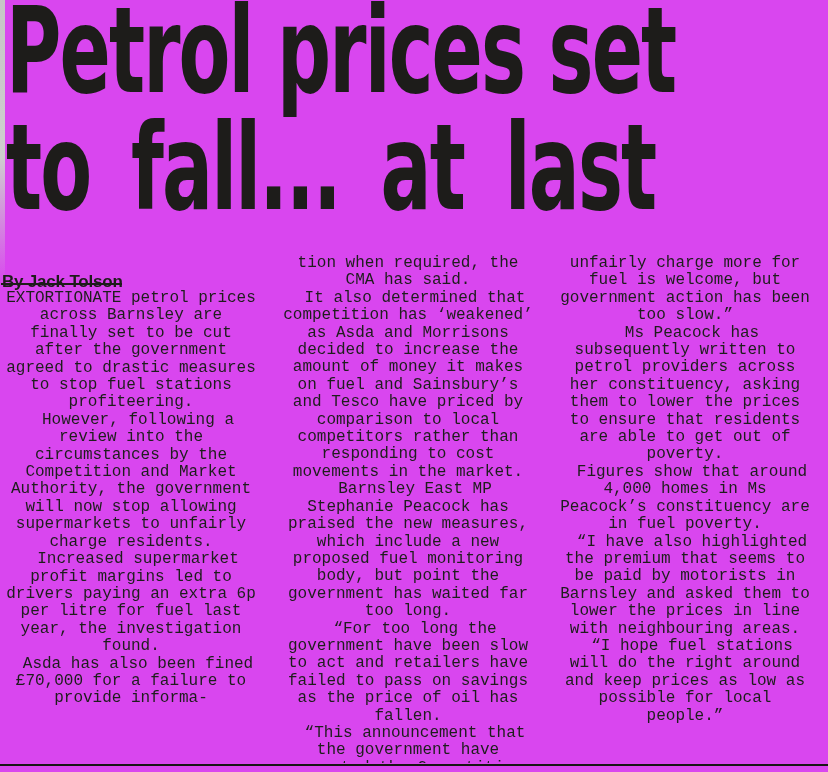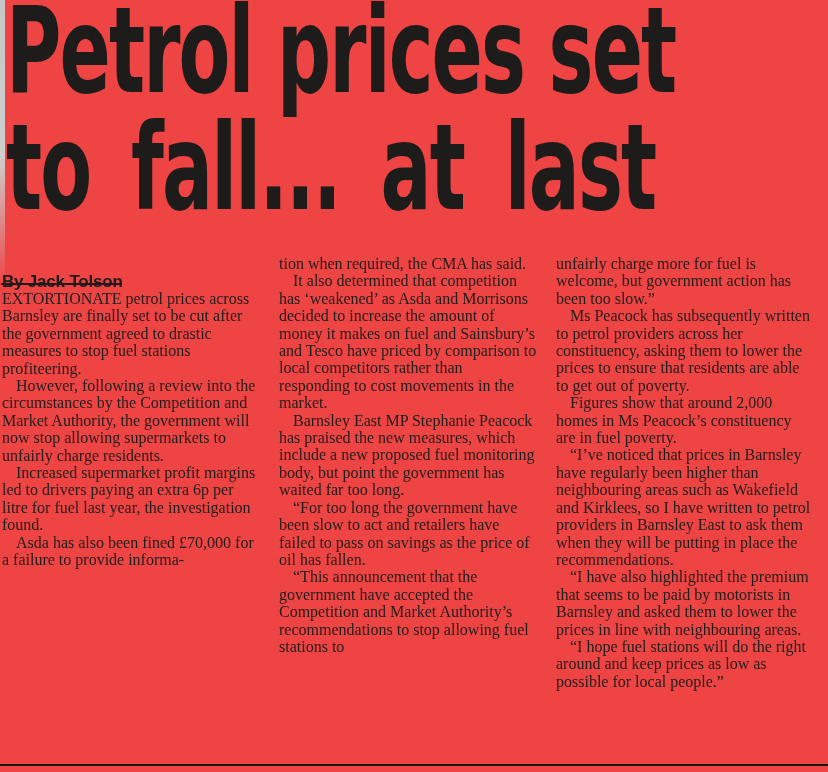--- a/index.html
+++ b/index.html
@@ -1,20 +1,20 @@
 <!DOCTYPE html>
 <html><head>
 <meta charset="utf-8">
 <style>
   html, body { margin: 0; padding: 0; background: #ffffff; }
   .page {
     position: relative;
     width: 828px;
     height: 772px;
-    background: #ef4444;
+    background: #d946ef;
     overflow: hidden;
     font-family: "Liberation Serif", serif;
     color: #1c1c1a;
   }
   .scan-edge {
     position: absolute;
     left: 0; top: 0;
     width: 5px; height: 285px;
     background: linear-gradient(to bottom, #c6c6c6 0%, #cecece 55%, rgba(206,206,206,0) 100%);
   }
@@ -65,25 +65,26 @@
     gap: 19px;
     overflow: hidden;
   }
   .col {
     width: 258px;
     flex: 0 0 258px;
   }
   .col.first { padding-top: 35px; }
   .col p {
     margin: 0;
-    font-family: Liberation Serif, serif;
+    font-family: Liberation Mono, monospace;
     font-size: 16px;
     line-height: 17.4px;
     text-indent: 14px;
     color: #1e1e1c;
+    text-align: center;
   }
   .col p:first-child { text-indent: 0; }
   .bottom-rule {
     position: absolute;
     left: 0;
     top: 764px;
     width: 828px;
     height: 2px;
     background: #161614;
   }
@@ -116,22 +117,21 @@
       <p>tion when required, the CMA has said.</p>
       <p>It also determined that competition has ‘weakened’ as Asda and Morrisons decided to increase the amount of money it makes on fuel and Sainsbury’s and Tesco have priced by comparison to local competitors rather than responding to cost movements in the market.</p>
       <p>Barnsley East MP Stephanie Peacock has praised the new measures, which include a new proposed fuel monitoring body, but point the government has waited far too long.</p>
       <p>“For too long the government have been slow to act and retailers have failed to pass on savings as the price of oil has fallen.</p>
       <p>“This announcement that the government have accepted the Competition and Market Authority’s recommendations to stop allowing fuel stations to</p>
     </div>
 
     <div class="col">
       <p>unfairly charge more for fuel is welcome, but government action has been too slow.”</p>
       <p>Ms Peacock has subsequently written to petrol providers across her constituency, asking them to lower the prices to ensure that residents are able to get out of poverty.</p>
-      <p>Figures show that around 2,000 homes in Ms Peacock’s constituency are in fuel poverty.</p>
-      <p>“I’ve noticed that prices in Barnsley have regularly been higher than neighbouring areas such as Wakefield and Kirklees, so I have written to petrol providers in Barnsley East to ask them when they will be putting in place the recommendations.</p>
+      <p>Figures show that around 4,000 homes in Ms Peacock’s constituency are in fuel poverty.</p>
       <p>“I have also highlighted the premium that seems to be paid by motorists in Barnsley and asked them to lower the prices in line with neighbouring areas.</p>
       <p>“I hope fuel stations will do the right around and keep prices as low as possible for local people.”</p>
     </div>
 
   </div>
 
   <div class="bottom-rule"></div>
 
 </div>
 

